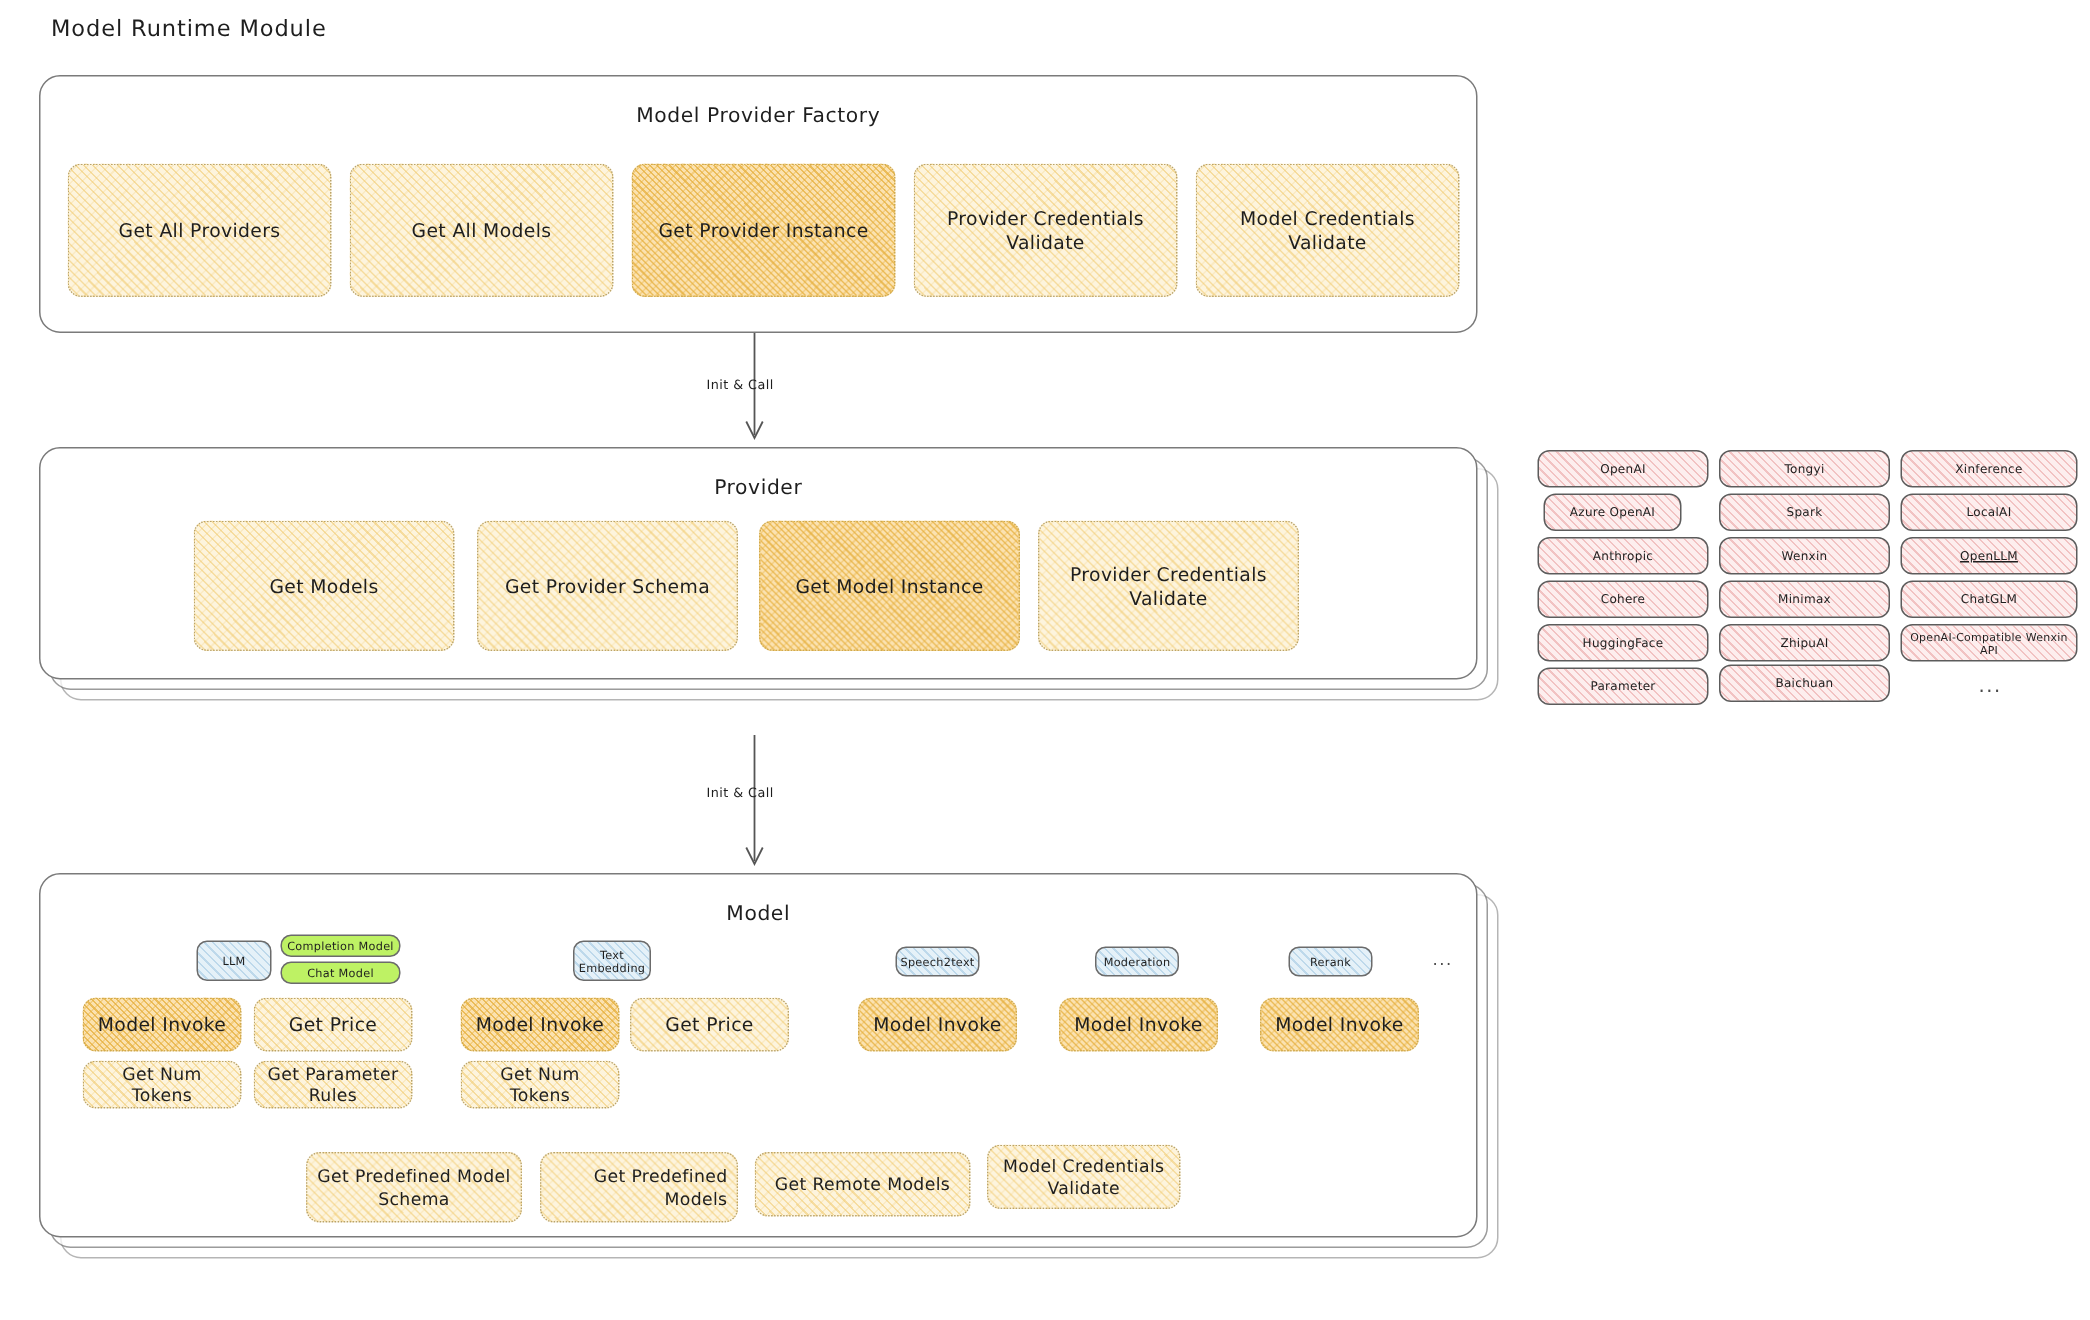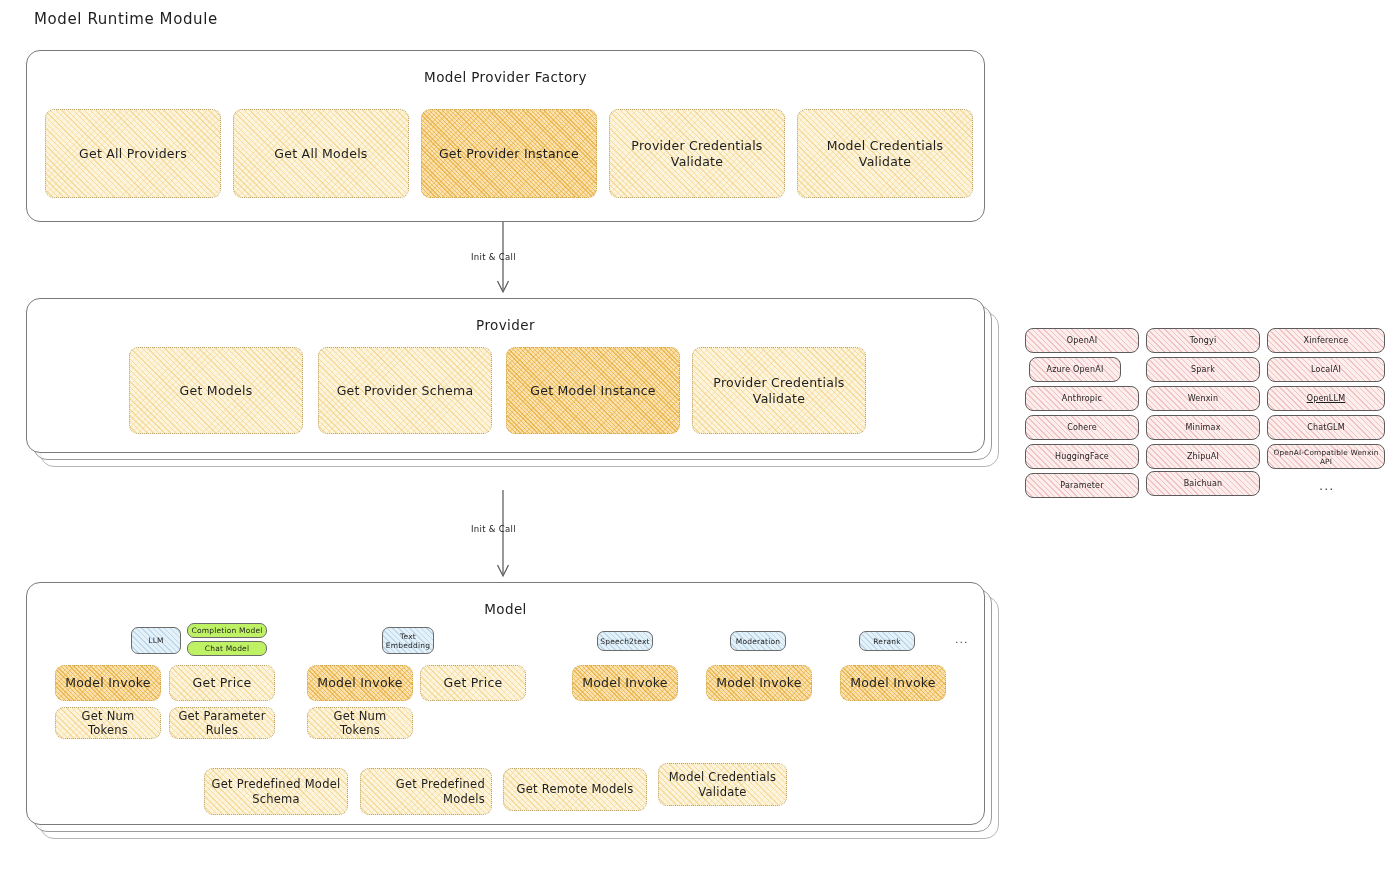--- a/index.html
+++ b/index.html
@@ -200,21 +200,21 @@
   <div class="layer l1" style="left:0; top:0; width:959px; height:155px;">
     <div class="container-title">Provider</div>
 
     <div class="node" style="left:102px; top:48px; width:174px; height:87px;">Get Models</div>
     <div class="node" style="left:291px; top:48px; width:174px; height:87px;">Get Provider Schema</div>
     <div class="node hot" style="left:479px; top:48px; width:174px; height:87px;">Get Model Instance</div>
     <div class="node" style="left:665px; top:48px; width:174px; height:87px;">Provider Credentials Validate</div>
   </div>
 </div>
 
-<div style="position:absolute; left:1025px; top:300px; width:360px; height:175px;margin-top:28px;">
+<div style="position:absolute; left:1025px; top:300px; width:360px; height:175px;">
 
   <div class="tag" style="left:0; top:0; width:114px; height:25px;">OpenAI</div>
   <div class="tag" style="left:4px; top:29px; width:92px; height:25px;">Azure OpenAI</div>
   <div class="tag" style="left:0; top:58px; width:114px; height:25px;">Anthropic</div>
   <div class="tag" style="left:0; top:87px; width:114px; height:25px;">Cohere</div>
   <div class="tag" style="left:0; top:116px; width:114px; height:25px;">HuggingFace</div>
   <div class="tag" style="left:0; top:145px; width:114px; height:25px;">Parameter</div>
 
   <div class="tag" style="left:121px; top:0; width:114px; height:25px;">Tongyi</div>
   <div class="tag" style="left:121px; top:29px; width:114px; height:25px;">Spark</div>

